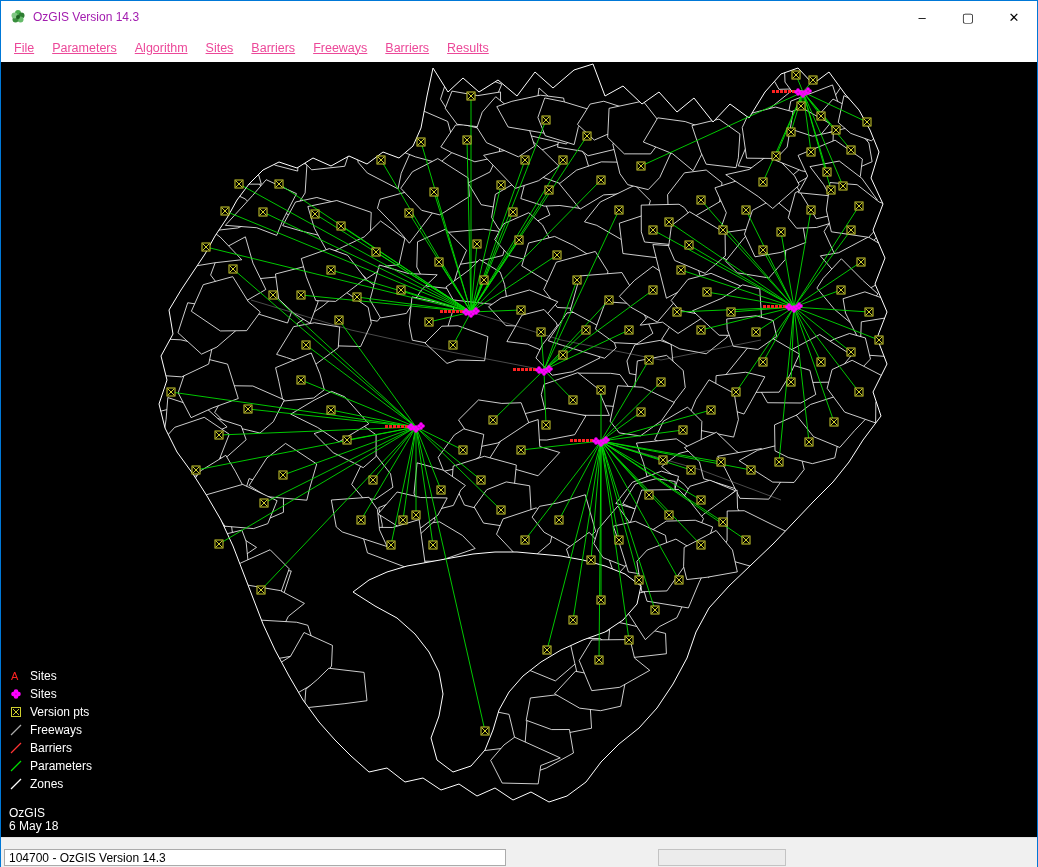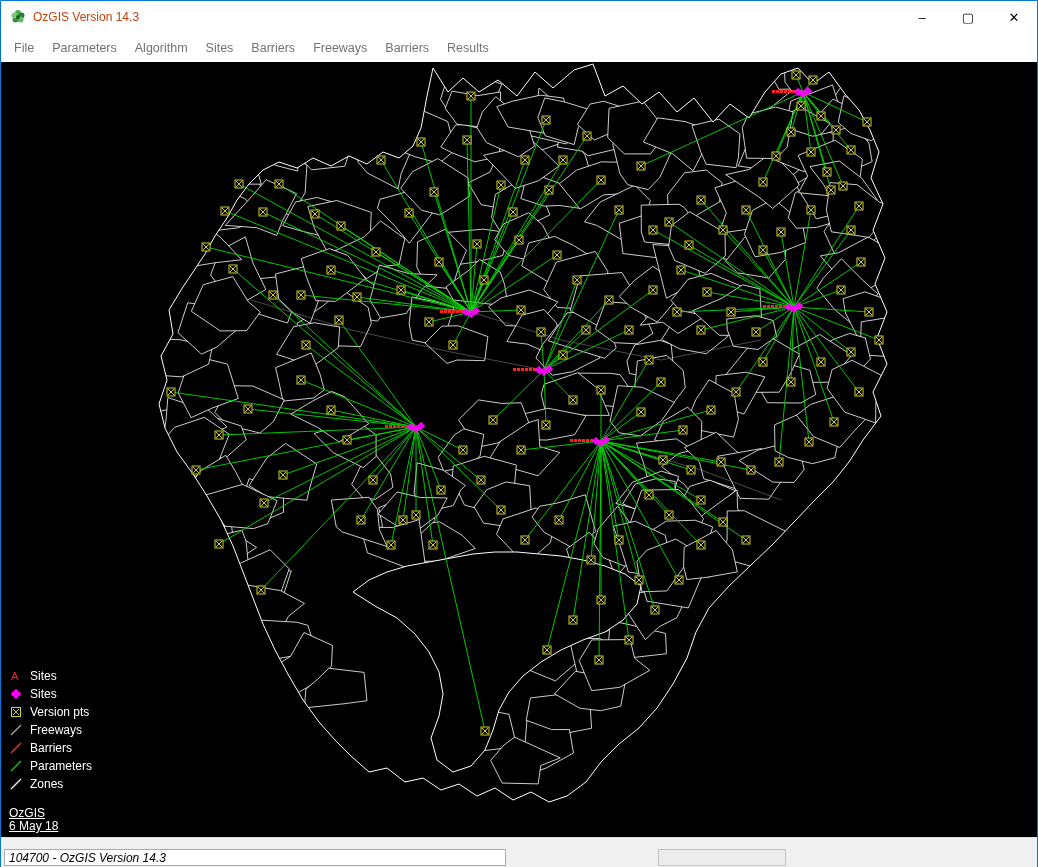--- a/index.html
+++ b/index.html
@@ -2,41 +2,41 @@
 <html><head>
 <meta charset="utf-8">
 <style>
   html,body{margin:0;padding:0;background:#222;}
   .window{width:1038px;height:867px;box-sizing:border-box;border:1px solid #0078d7;
     display:flex;flex-direction:column;background:#ffffff;
     font-family:"Liberation Sans", sans-serif;-webkit-font-smoothing:antialiased;}
   
   .titlebar{height:32px;flex:0 0 32px;background:#ffffff;display:flex;align-items:center;}
   .app-icon{width:16px;height:16px;margin-left:9px;margin-right:7px;display:inline-flex;}
-  .title-text{font-size:12px;color:#c2410c;}
+  .title-text{font-size:12px;color:#a21caf;}
   .title-spacer{flex:1;}
   .win-btn{width:46px;height:32px;display:flex;align-items:center;justify-content:center;
     font-size:13px;color:#000;cursor:default;}
   
   .menubar{height:29px;flex:0 0 29px;background:#ffffff;display:flex;align-items:center;padding-left:4px;}
-  .menu-item{font-size:12.5px;color:#737373;padding:4px 9px;cursor:default;}
+  .menu-item{font-size:12.5px;color:#ec4899;padding:4px 9px;cursor:default;text-decoration:underline;}
   
   .canvas{position:relative;flex:0 0 775px;height:775px;background:#000;overflow:hidden;}
   .canvas svg{display:block;}
   .legend{position:absolute;left:8px;bottom:44px;color:#ffffff;font-size:12px;}
   .legend-row{display:flex;align-items:center;gap:7px;height:18px;}
   .legend-icon{width:14px;height:14px;display:inline-flex;align-items:center;justify-content:center;}
-  .map-footer{position:absolute;left:8px;bottom:4px;color:#ffffff;font-size:12px;line-height:13px;text-decoration:underline;}
+  .map-footer{position:absolute;left:8px;bottom:4px;color:#ffffff;font-size:12px;line-height:13px;}
   
   .hscroll{height:8px;flex:0 0 8px;background:#f0f0f0;border-top:1px solid #e2e2e2;}
   
   .statusbar{height:23px;flex:0 0 23px;background:#f0f0f0;display:flex;align-items:center;
     padding:0 3px;font-size:12px;color:#000;}
   .status-field{width:502px;height:17px;background:#ffffff;border:1px solid #ababab;
-    display:flex;align-items:center;padding-left:4px;box-sizing:border-box;font-style:italic;}
+    display:flex;align-items:center;padding-left:4px;box-sizing:border-box;}
   .status-panel{width:128px;height:17px;background:#ececec;border:1px solid #c3c3c3;
     box-sizing:border-box;margin-left:152px;}
 </style>
 </head>
 <body>
 
 <div class="window">
 
   <div class="titlebar">
     <span class="app-icon">

